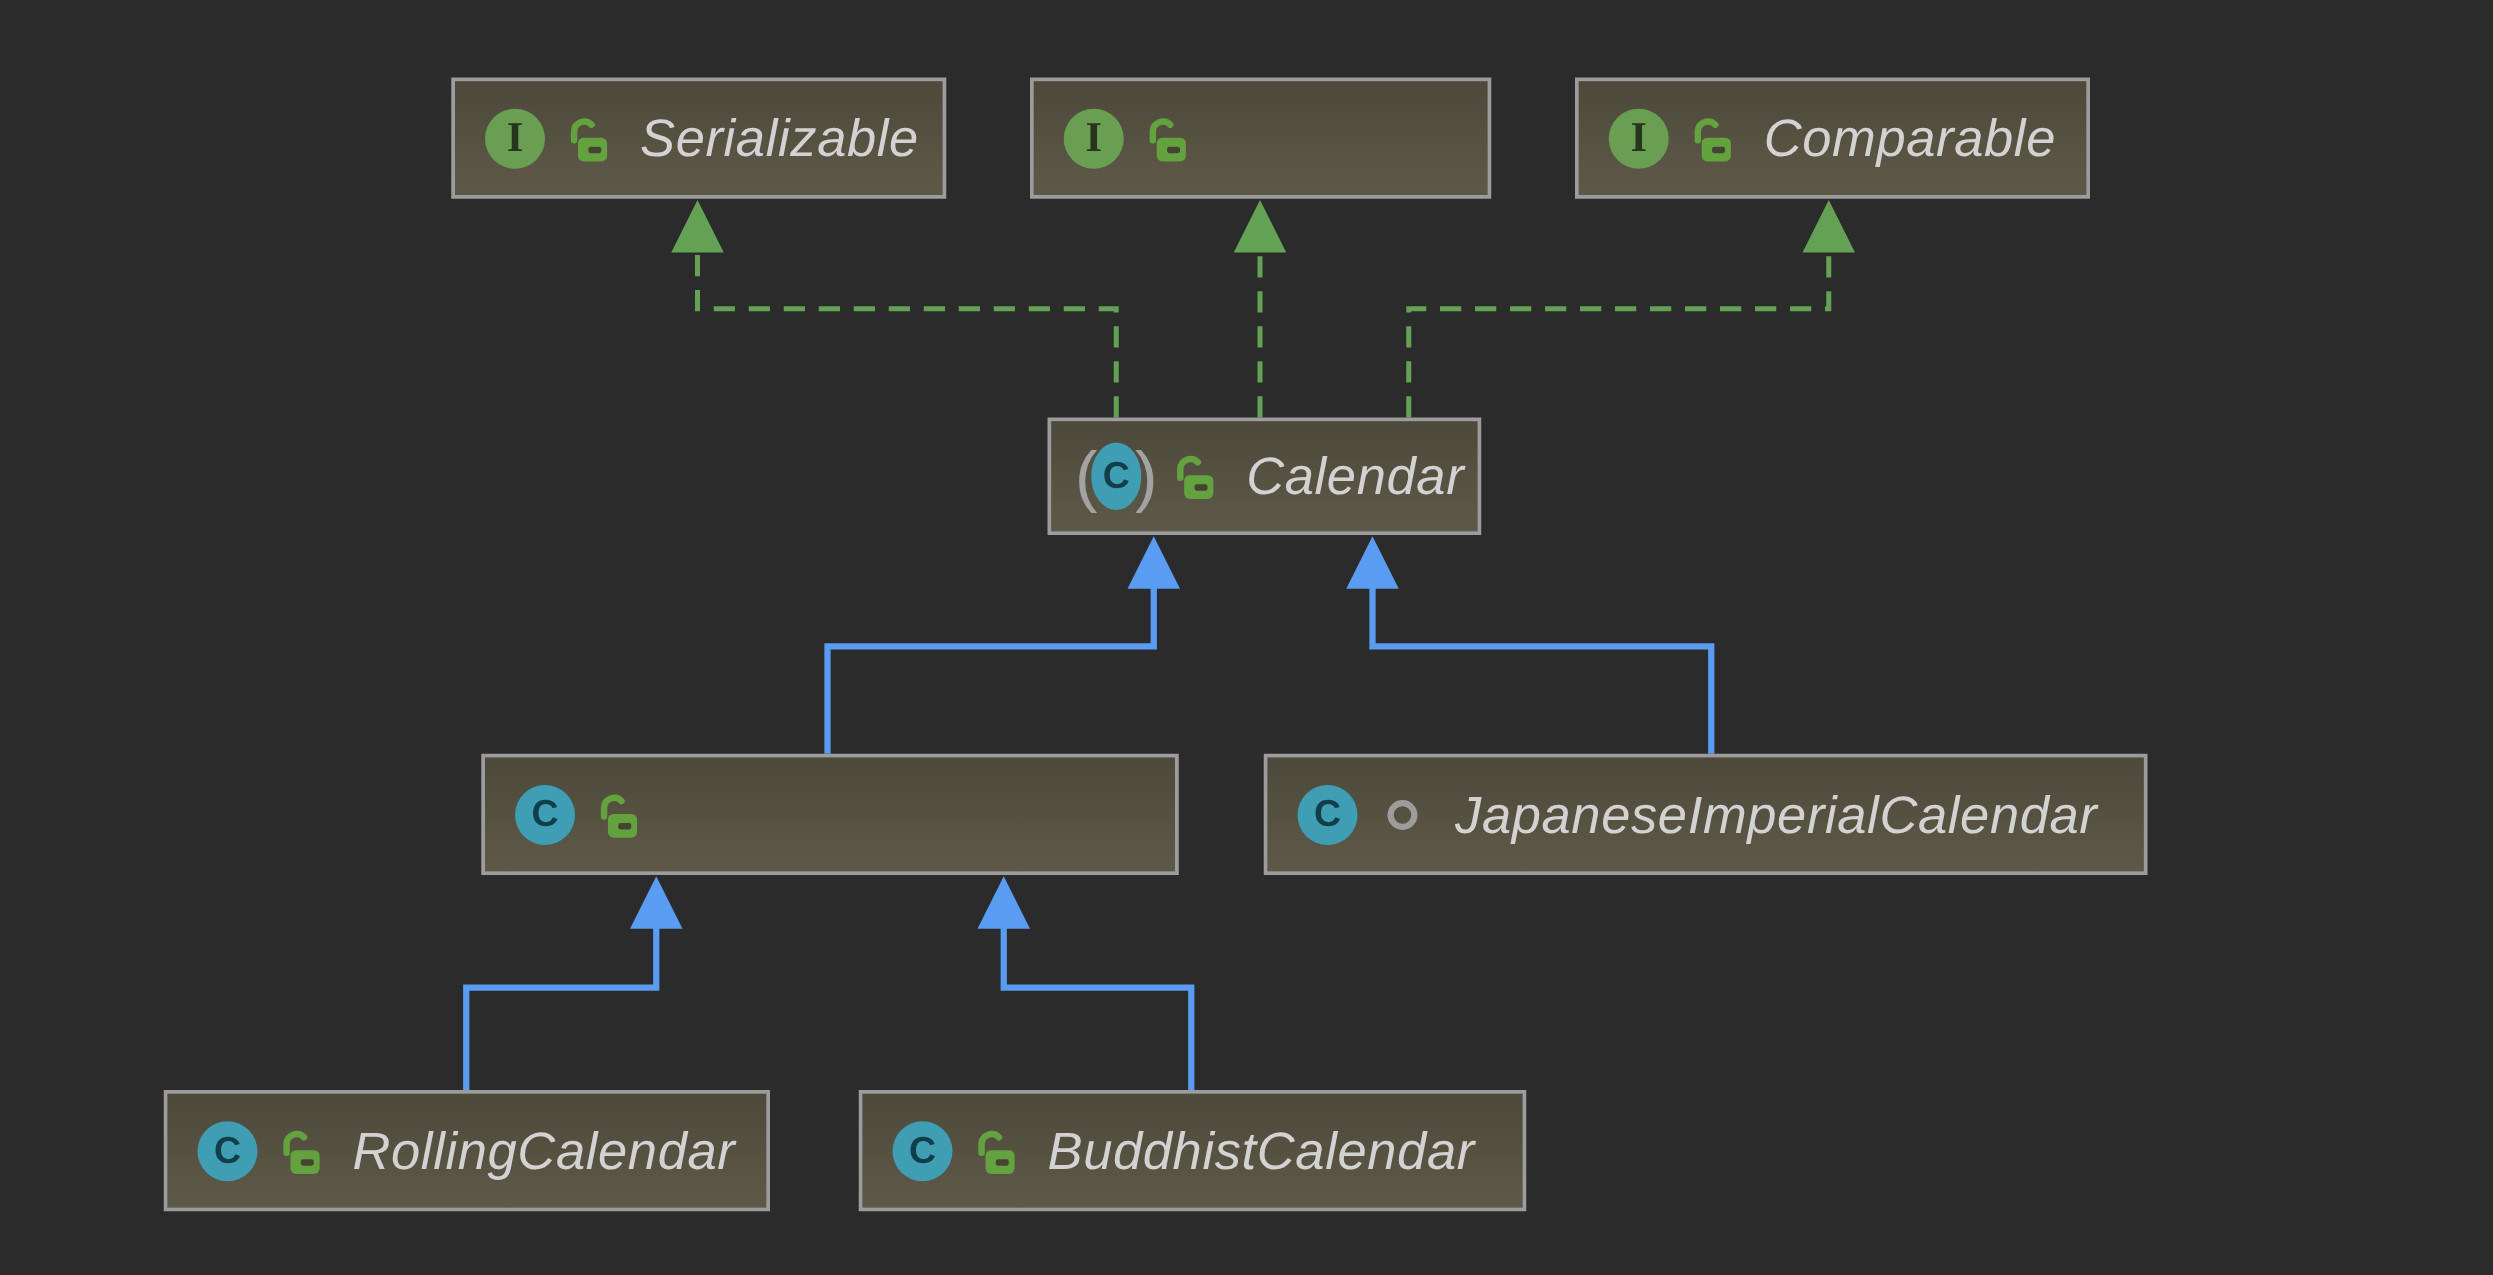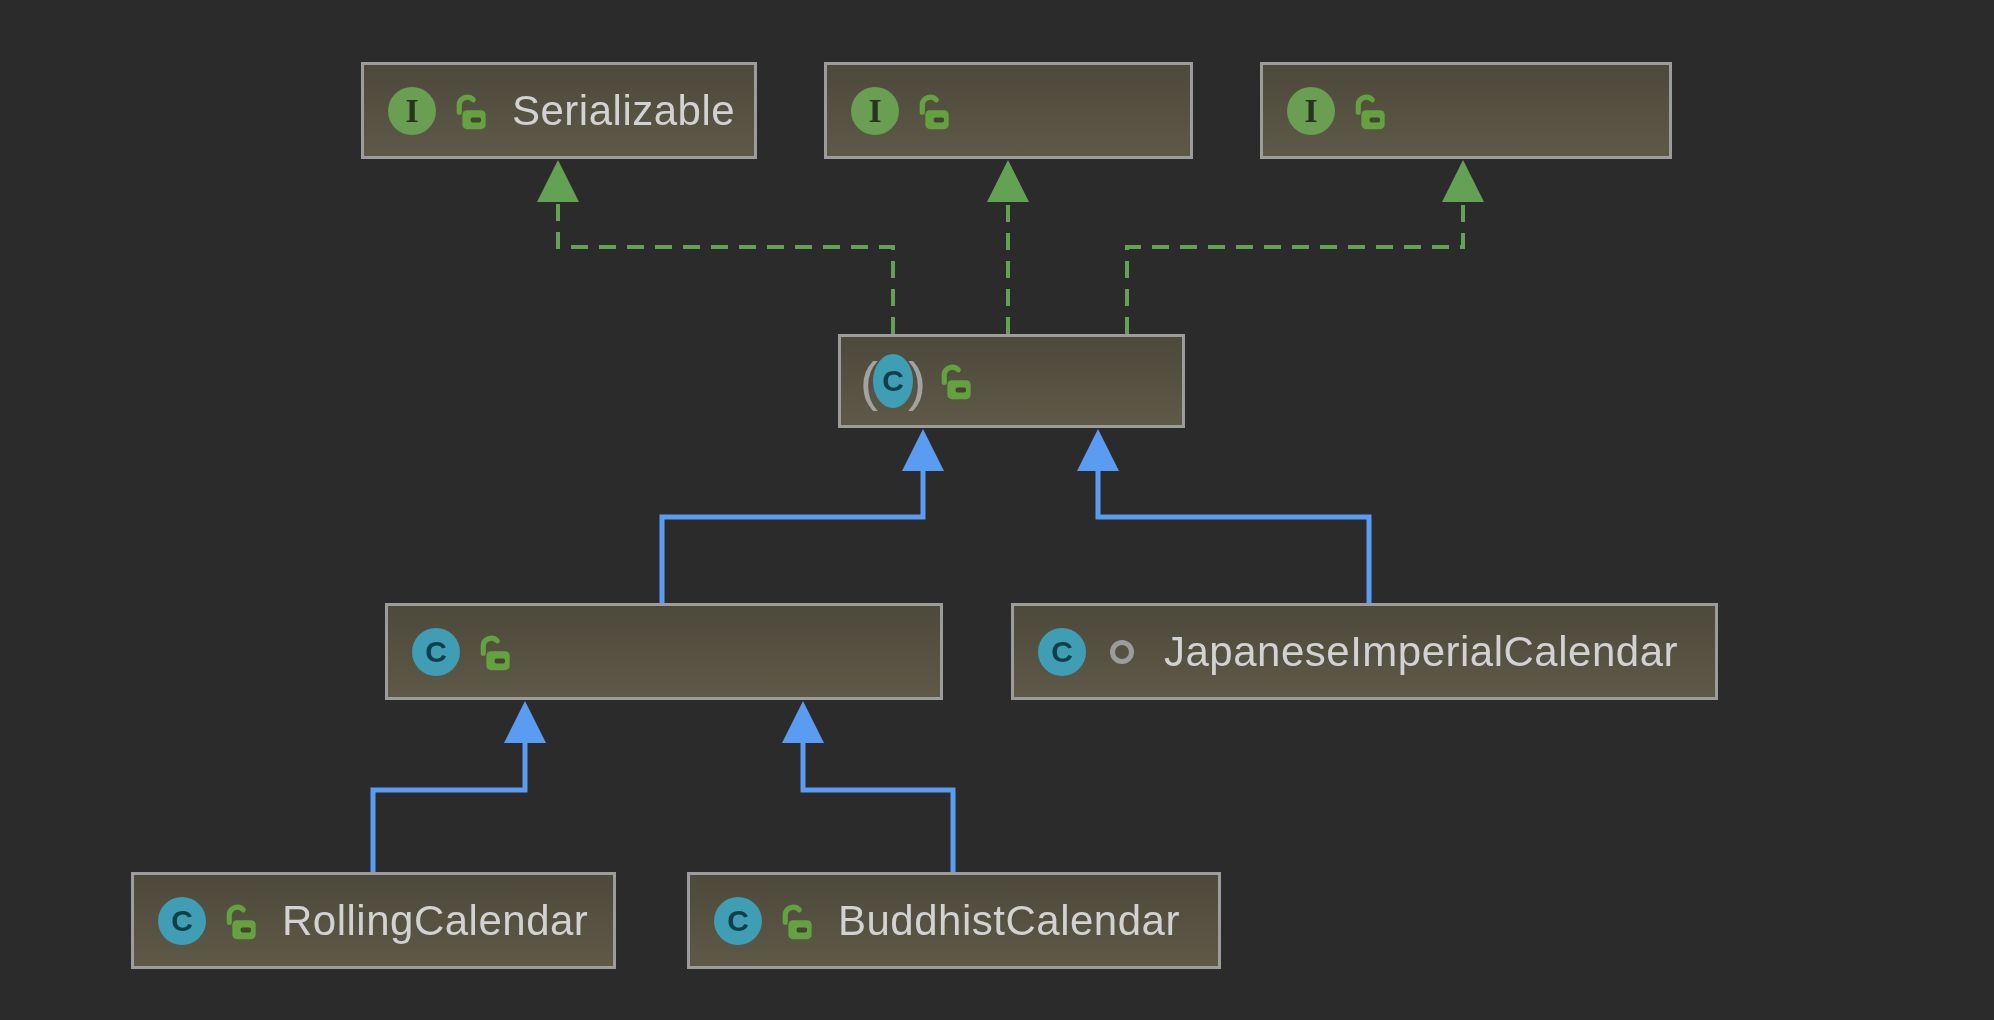--- a/index.html
+++ b/index.html
@@ -57,21 +57,21 @@
     display:flex;align-items:center;justify-content:center;
     color:#123e49;font-weight:600;font-size:30px;line-height:1;
   }
   .vis-icon{flex:0 0 auto;margin-left:16px;display:flex;align-items:center;justify-content:center;}
   .lock-svg{color:var(--lock-green,#64a23f);display:block;}
   .pkg-ring{
     width:24px;height:24px;box-sizing:border-box;
     border:5px solid #9c9c9c;border-radius:50%;
     margin:0 8px;
   }
-  .label{margin-left:22px;letter-spacing:0.5px;white-space:nowrap;}
+  .label{margin-left:22px;letter-spacing:0.5px;white-space:nowrap;font-style:italic;}
 </style>
 </head>
 <body>
 
 <div class="stage">
 
   <svg class="edges" width="1994" height="1020" viewBox="0 0 1994 1020">
     <g>
       <polyline class="edge-impl" points="893,334 893,247 558,247 558,200"></polyline>
       <polygon class="edge-impl-head" points="558,160 537,202 579,202"></polygon>
@@ -127,35 +127,37 @@
 
   <div class="node" id="node-comparable">
     <span class="type-icon iface">I</span>
     <span class="vis-icon">
       <svg class="lock-svg" width="38" height="44" viewBox="0 0 22 25">
         <path d="M4.2,13.2 L4.2,9.0 A4.7,4.7 0 0 1 12.3,6.0" fill="none" stroke="currentColor" stroke-width="3" stroke-linecap="round"></path>
         <rect x="6" y="12" width="13.5" height="11" rx="2.6" fill="currentColor"></rect>
         <rect x="10.8" y="16.2" width="6" height="3" rx="1" fill="#474334"></rect>
       </svg>
     </span>
+    <span class="label">Comparable</span>
   </div>
 
   <div class="node" id="node-calendar">
     <span class="abstract-wrap">
       <span class="paren">(</span>
       <span class="cls-abstract">C</span>
       <span class="paren">)</span>
     </span>
     <span class="vis-icon">
       <svg class="lock-svg" width="38" height="44" viewBox="0 0 22 25">
         <path d="M4.2,13.2 L4.2,9.0 A4.7,4.7 0 0 1 12.3,6.0" fill="none" stroke="currentColor" stroke-width="3" stroke-linecap="round"></path>
         <rect x="6" y="12" width="13.5" height="11" rx="2.6" fill="currentColor"></rect>
         <rect x="10.8" y="16.2" width="6" height="3" rx="1" fill="#474334"></rect>
       </svg>
     </span>
+    <span class="label">Calendar</span>
   </div>
 
   <div class="node" id="node-gregorian-calendar">
     <span class="type-icon cls">C</span>
     <span class="vis-icon">
       <svg class="lock-svg" width="38" height="44" viewBox="0 0 22 25">
         <path d="M4.2,13.2 L4.2,9.0 A4.7,4.7 0 0 1 12.3,6.0" fill="none" stroke="currentColor" stroke-width="3" stroke-linecap="round"></path>
         <rect x="6" y="12" width="13.5" height="11" rx="2.6" fill="currentColor"></rect>
         <rect x="10.8" y="16.2" width="6" height="3" rx="1" fill="#474334"></rect>
       </svg>

